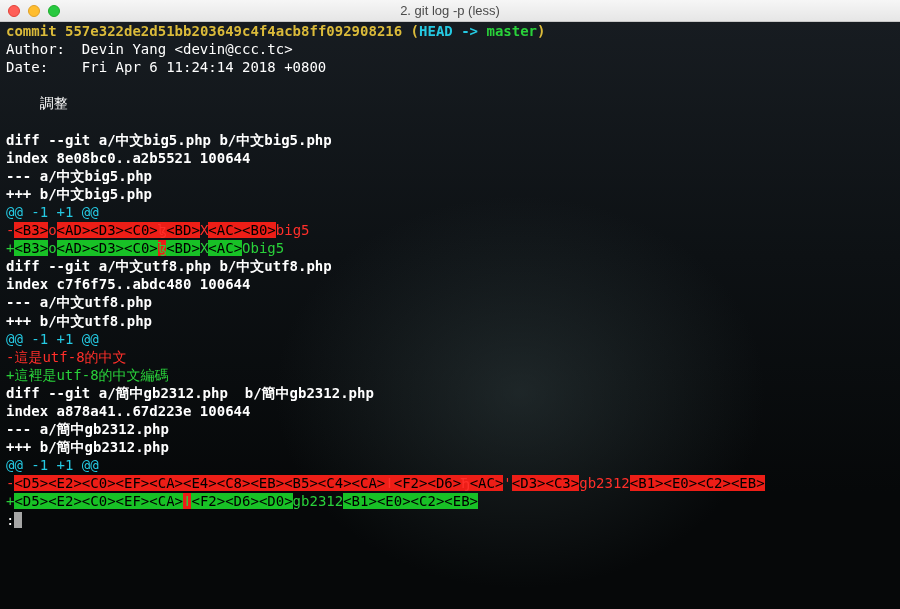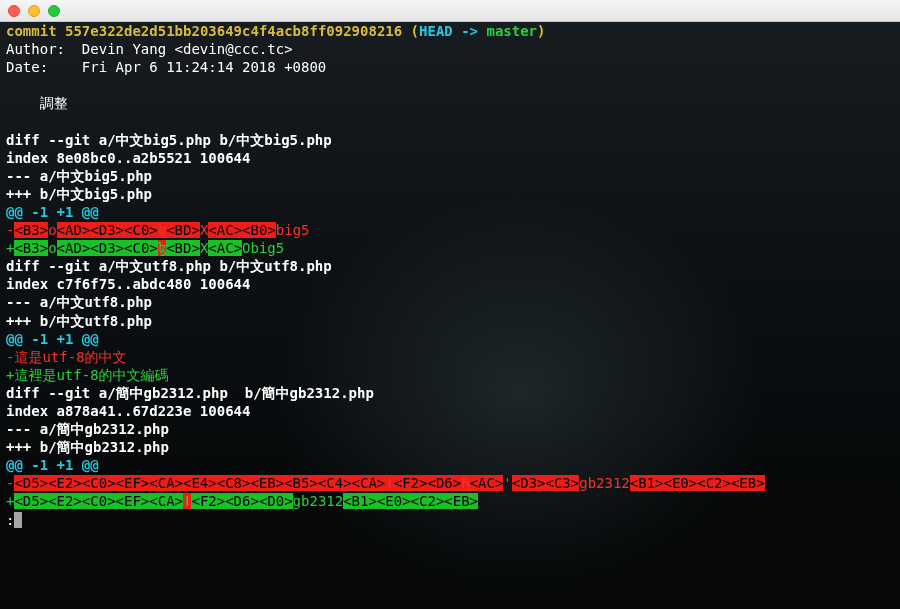--- a/index.html
+++ b/index.html
@@ -48,21 +48,21 @@
     width:100%;
     height:587px;
     white-space: pre;
     position:relative;
     background:
       radial-gradient(ellipse 350px 280px at 520px 370px, rgba(55,70,72,0.45) 0%, rgba(0,0,0,0) 70%),
       linear-gradient(180deg, #171c21 0%, #0d1114 40%, #060809 80%);
     overflow:hidden;
   }
   .fg-yellow { color:#dbbb3a; }
-  .fg-cyan   { color:#25cae3;font-weight:bold; }
+  .fg-cyan   { color:#25cae3; }
   .fg-green  { color:#29d13a; }
   .fg-red    { color:#ff2f2a; }
   .fg-black  { color:#000; }
   .fg-white  { color:#fff; }
   .bg-red    { background:#ed1e17; }
   .bg-green  { background:#18c126; }
   .bold      { font-weight:600; }
   
   .cursor {
     display:inline-block;
@@ -73,15 +73,16 @@
 </style>
 </head>
 <body>
 
 <div class="titlebar">
   <div class="traffic-lights">
     <div class="dot dot-close"></div>
     <div class="dot dot-min"></div>
     <div class="dot dot-max"></div>
   </div>
+  <div class="title">2. git log -p (less)</div>
 </div>
 
 <div class="term" id="term"><div><span class="fg-yellow bold">commit </span><span class="fg-yellow bold">557e322de2d51bb203649c4f4acb8ff092908216</span><span class="fg-yellow bold"> (</span><span class="fg-cyan bold">HEAD -&gt; </span><span class="fg-green bold">master</span><span class="fg-yellow bold">)</span></div><div><span class="fg-white">Author:  Devin Yang &lt;devin@ccc.tc&gt;</span></div><div><span class="fg-white">Date:    Fri Apr 6 11:24:14 2018 +0800</span></div><div><span class="fg-white"> </span></div><div><span class="fg-white">    調整</span></div><div><span class="fg-white"> </span></div><div><span class="fg-white bold">diff --git a/中文big5.php b/中文big5.php</span></div><div><span class="fg-white bold">index 8e08bc0..a2b5521 100644</span></div><div><span class="fg-white bold">--- a/中文big5.php</span></div><div><span class="fg-white bold">+++ b/中文big5.php</span></div><div><span class="fg-cyan">@@ -1 +1 @@</span></div><div><span class="fg-red">-</span><span class="fg-black bg-red">&lt;B3&gt;</span><span class="fg-red">o</span><span class="fg-black bg-red">&lt;AD&gt;&lt;D3&gt;&lt;C0&gt;</span><span class="fg-red bg-red">ɮ</span><span class="fg-black bg-red">&lt;BD&gt;</span><span class="fg-red">X</span><span class="fg-black bg-red">&lt;AC&gt;&lt;B0&gt;</span><span class="fg-red">big5</span></div><div><span class="fg-green">+</span><span class="fg-black bg-green">&lt;B3&gt;</span><span class="fg-green">o</span><span class="fg-black bg-green">&lt;AD&gt;&lt;D3&gt;&lt;C0&gt;</span><span class="fg-green bg-red">ɮ</span><span class="fg-black bg-green">&lt;BD&gt;</span><span class="fg-green">X</span><span class="fg-black bg-green">&lt;AC&gt;</span><span class="fg-green">Obig5</span></div><div><span class="fg-white bold">diff --git a/中文utf8.php b/中文utf8.php</span></div><div><span class="fg-white bold">index c7f6f75..abdc480 100644</span></div><div><span class="fg-white bold">--- a/中文utf8.php</span></div><div><span class="fg-white bold">+++ b/中文utf8.php</span></div><div><span class="fg-cyan">@@ -1 +1 @@</span></div><div><span class="fg-red">-這是utf-8的中文</span></div><div><span class="fg-green">+這裡是utf-8的中文編碼</span></div><div><span class="fg-white bold">diff --git a/簡中gb2312.php  b/簡中gb2312.php</span></div><div><span class="fg-white bold">index a878a41..67d223e 100644</span></div><div><span class="fg-white bold">--- a/簡中gb2312.php</span></div><div><span class="fg-white bold">+++ b/簡中gb2312.php</span></div><div><span class="fg-cyan">@@ -1 +1 @@</span></div><div><span class="fg-red">-</span><span class="fg-black bg-red">&lt;D5&gt;&lt;E2&gt;&lt;C0&gt;&lt;EF&gt;&lt;CA&gt;&lt;E4&gt;&lt;C8&gt;&lt;EB&gt;&lt;B5&gt;&lt;C4&gt;&lt;CA&gt;</span><span class="fg-red bg-red">ǀ</span><span class="fg-black bg-red">&lt;F2&gt;&lt;D6&gt;</span><span class="fg-red bg-red">Ђ</span><span class="fg-black bg-red">&lt;AC&gt;</span><span class="fg-red">'</span><span class="fg-black bg-red">&lt;D3&gt;&lt;C3&gt;</span><span class="fg-red">gb2312</span><span class="fg-black bg-red">&lt;B1&gt;&lt;E0&gt;&lt;C2&gt;&lt;EB&gt;</span></div><div><span class="fg-green">+</span><span class="fg-black bg-green">&lt;D5&gt;&lt;E2&gt;&lt;C0&gt;&lt;EF&gt;&lt;CA&gt;</span><span class="fg-green bg-red">ǀ</span><span class="fg-black bg-green">&lt;F2&gt;&lt;D6&gt;&lt;D0&gt;</span><span class="fg-green">gb2312</span><span class="fg-black bg-green">&lt;B1&gt;&lt;E0&gt;&lt;C2&gt;&lt;EB&gt;</span></div><div><span class="fg-white">:</span><span class="cursor"></span></div></div>
 
 </body></html>

